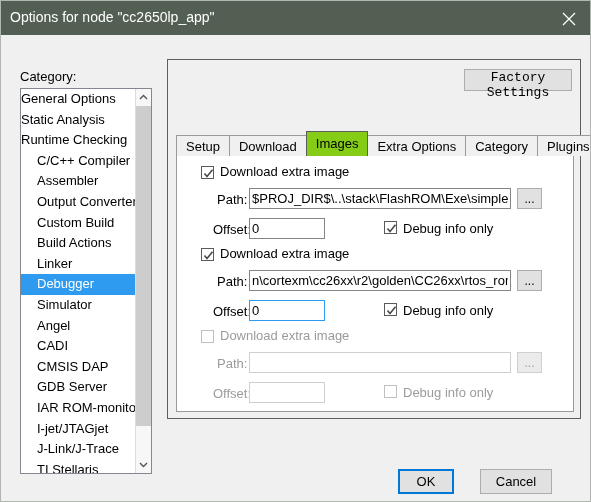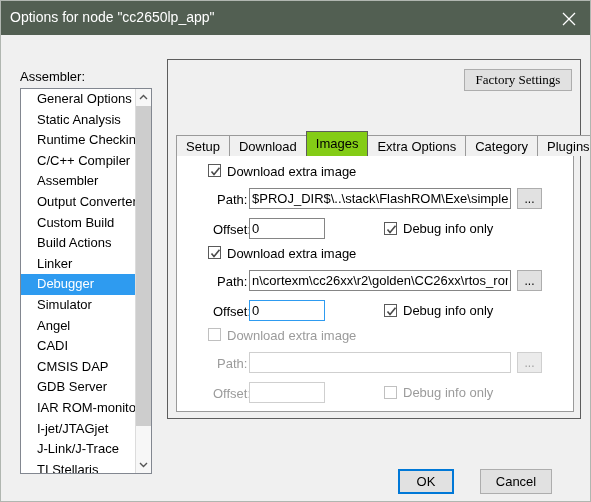--- a/index.html
+++ b/index.html
@@ -63,21 +63,21 @@
   #cat-items {
     position: absolute;
     left: 0; top: 0;
     width: 115px;
   }
   .cat-item {
     height: 20.6px;
     line-height: 20.6px;
     font-size: 13px;
     color: #000000;
-    padding-left: 16px;
+    padding-left: 0;
     white-space: nowrap;
     overflow: hidden;
     cursor: default;
   }
   .cat-item.indent { padding-left: 16px; }
   .cat-item.selected {
     background: #2e9bf0;
     color: #ffffff;
   }
   
@@ -120,21 +120,21 @@
     border: 1px solid #5d5d5d;
   }
   #factory-btn {
     position: absolute;
     right: 8px; top: 9px;
     width: 108px; height: 22px;
     background: #e1e1e1;
     border: 1px solid #adadad;
     font-size: 13px;
     color: #000000;
-    font-family: Liberation Serif, serif;
+    font-family: Liberation Mono, monospace;
     cursor: default;
     padding: 0;
   }
 
   
   #tabs {
     position: absolute;
     left: 8px; top: 73px;
     height: 23px;
     display: flex;
@@ -172,23 +172,23 @@
     box-sizing: border-box;
     background: #ffffff;
     border: 1px solid #9a9a9a;
     z-index: 2;
   }
 
   
   .img-group { position: absolute; left: 0; width: 100%; }
   .group-cb {
     position: absolute;
-    left: 31px; top: 0;
+    left: 24px; top: 0;
     display: flex;
-    align-items: flex-start;
+    align-items: flex-end;
     cursor: default;
   }
   .cb {
     width: 13px; height: 13px;
     box-sizing: border-box;
     border: 1px solid #5a5a5a;
     background: #ffffff;
     position: relative;
     flex: none;
   }
@@ -236,21 +236,21 @@
     color: #000000;
     line-height: 12px;
     padding: 0;
     cursor: default;
   }
   .browse-btn.disabled { color: #a0a0a0; border-color: #cfcfcf; background: #ebebeb; }
 
   .sub-cb {
     position: absolute;
     display: flex;
-    align-items: center;
+    align-items: flex-start;
     cursor: default;
   }
 
   
   #ok-btn {
     position: absolute;
     left: 397px; top: 468px;
     width: 56px; height: 25px;
     box-sizing: border-box;
     background: #e1e1e1;
@@ -284,21 +284,21 @@
     <div id="title-text">Options for node "cc2650lp_app"</div>
     <div id="close-btn">
       <span>
         <svg width="14" height="14" viewBox="0 0 14 14">
           <path d="M1 1 L13 13 M13 1 L1 13" stroke="#ffffff" stroke-width="1.3" fill="none"></path>
         </svg>
       </span>
     </div>
   </div>
 
-  <div id="category-label">Assembler:</div>
+  <div id="category-label">Category:</div>
   <div id="category-list">
     <div id="cat-items">
         <div class="cat-item">General Options</div>
         <div class="cat-item">Static Analysis</div>
         <div class="cat-item">Runtime Checking</div>
         <div class="cat-item indent">C/C++ Compiler</div>
         <div class="cat-item indent">Assembler</div>
         <div class="cat-item indent">Output Converter</div>
         <div class="cat-item indent">Custom Build</div>
         <div class="cat-item indent">Build Actions</div>

